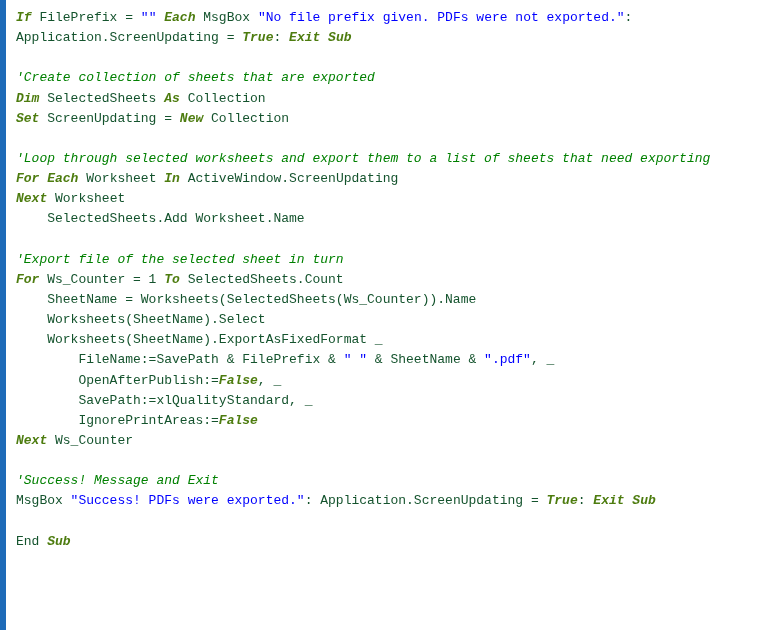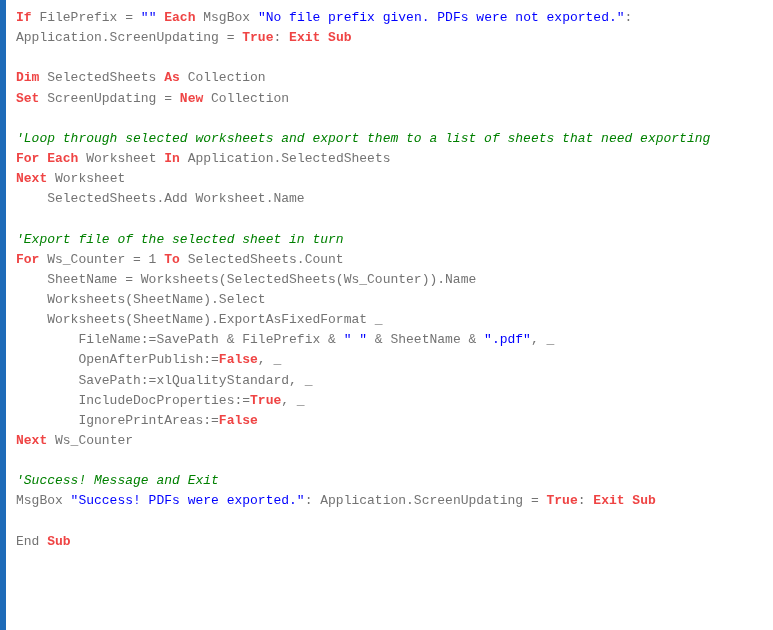--- a/index.html
+++ b/index.html
@@ -35,68 +35,69 @@
       flex: 1;
       line-height: 1.55;
     }
 
     .line {
       white-space: pre;
       display: block;
     }
 
     .kw {
-      color: #ef4444;
+      color: #4d7c0f;
       font-weight: bold;
+      font-style: italic;
     }
 
     .str {
       color: #0000ff;
     }
 
     .comment {
       color: #008000;
       font-style: italic;
     }
 
     .normal {
-      color: #737373;
+      color: #14532d;
     }
 
     .empty-line {
       display: block;
       height: 1.55em;
     }
   </style>
 </head>
 <body>
 
 <div class="code-container">
   <div class="blue-bar"></div>
   <div class="code-content" id="code-content">
   <span class="line"><span class="kw">If</span><span class="normal"> FilePrefix = </span><span class="str">""</span><span class="normal"> </span><span class="kw">Each</span><span class="normal"> MsgBox </span><span class="str">"No file prefix given. PDFs were not exported."</span><span class="normal">:</span></span>
       <span class="line"><span class="normal">Application.ScreenUpdating = </span><span class="kw">True</span><span class="normal">: </span><span class="kw">Exit Sub</span></span>
       <span class="empty-line"></span>
+      <span class="line"><span class="comment">'Create collection of sheets that are exported</span></span>
       <span class="line"><span class="kw">Dim</span><span class="normal"> SelectedSheets </span><span class="kw">As</span><span class="normal"> Collection</span></span>
       <span class="line"><span class="kw">Set</span><span class="normal"> ScreenUpdating = </span><span class="kw">New</span><span class="normal"> Collection</span></span>
       <span class="empty-line"></span>
       <span class="line"><span class="comment">'Loop through selected worksheets and export them to a list of sheets that need exporting</span></span>
-      <span class="line"><span class="kw">For Each</span><span class="normal"> Worksheet </span><span class="kw">In</span><span class="normal"> Application.SelectedSheets</span></span>
+      <span class="line"><span class="kw">For Each</span><span class="normal"> Worksheet </span><span class="kw">In</span><span class="normal"> ActiveWindow.ScreenUpdating</span></span>
       <span class="line"><span class="kw">Next</span><span class="normal"> Worksheet</span></span>
       <span class="line"><span class="normal">    SelectedSheets.Add Worksheet.Name</span></span>
       <span class="empty-line"></span>
       <span class="line"><span class="comment">'Export file of the selected sheet in turn</span></span>
       <span class="line"><span class="kw">For</span><span class="normal"> Ws_Counter = 1 </span><span class="kw">To</span><span class="normal"> SelectedSheets.Count</span></span>
       <span class="line"><span class="normal">    SheetName = Worksheets(SelectedSheets(Ws_Counter)).Name</span></span>
       <span class="line"><span class="normal">    Worksheets(SheetName).Select</span></span>
       <span class="line"><span class="normal">    Worksheets(SheetName).ExportAsFixedFormat _</span></span>
       <span class="line"><span class="normal">        FileName:=SavePath &amp; FilePrefix &amp; </span><span class="str">" "</span><span class="normal"> &amp; SheetName &amp; </span><span class="str">".pdf"</span><span class="normal">, _</span></span>
       <span class="line"><span class="normal">        OpenAfterPublish:=</span><span class="kw">False</span><span class="normal">, _</span></span>
       <span class="line"><span class="normal">        SavePath:=xlQualityStandard, _</span></span>
-      <span class="line"><span class="normal">        IncludeDocProperties:=</span><span class="kw">True</span><span class="normal">, _</span></span>
       <span class="line"><span class="normal">        IgnorePrintAreas:=</span><span class="kw">False</span></span>
       <span class="line"><span class="kw">Next</span><span class="normal"> Ws_Counter</span></span>
       <span class="empty-line"></span>
       <span class="line"><span class="comment">'Success! Message and Exit</span></span>
       <span class="line"><span class="normal">MsgBox </span><span class="str">"Success! PDFs were exported."</span><span class="normal">: Application.ScreenUpdating = </span><span class="kw">True</span><span class="normal">: </span><span class="kw">Exit Sub</span></span>
       <span class="empty-line"></span>
       <span class="line"><span class="normal">End </span><span class="kw">Sub</span></span>
     </div>
 </div>
 

